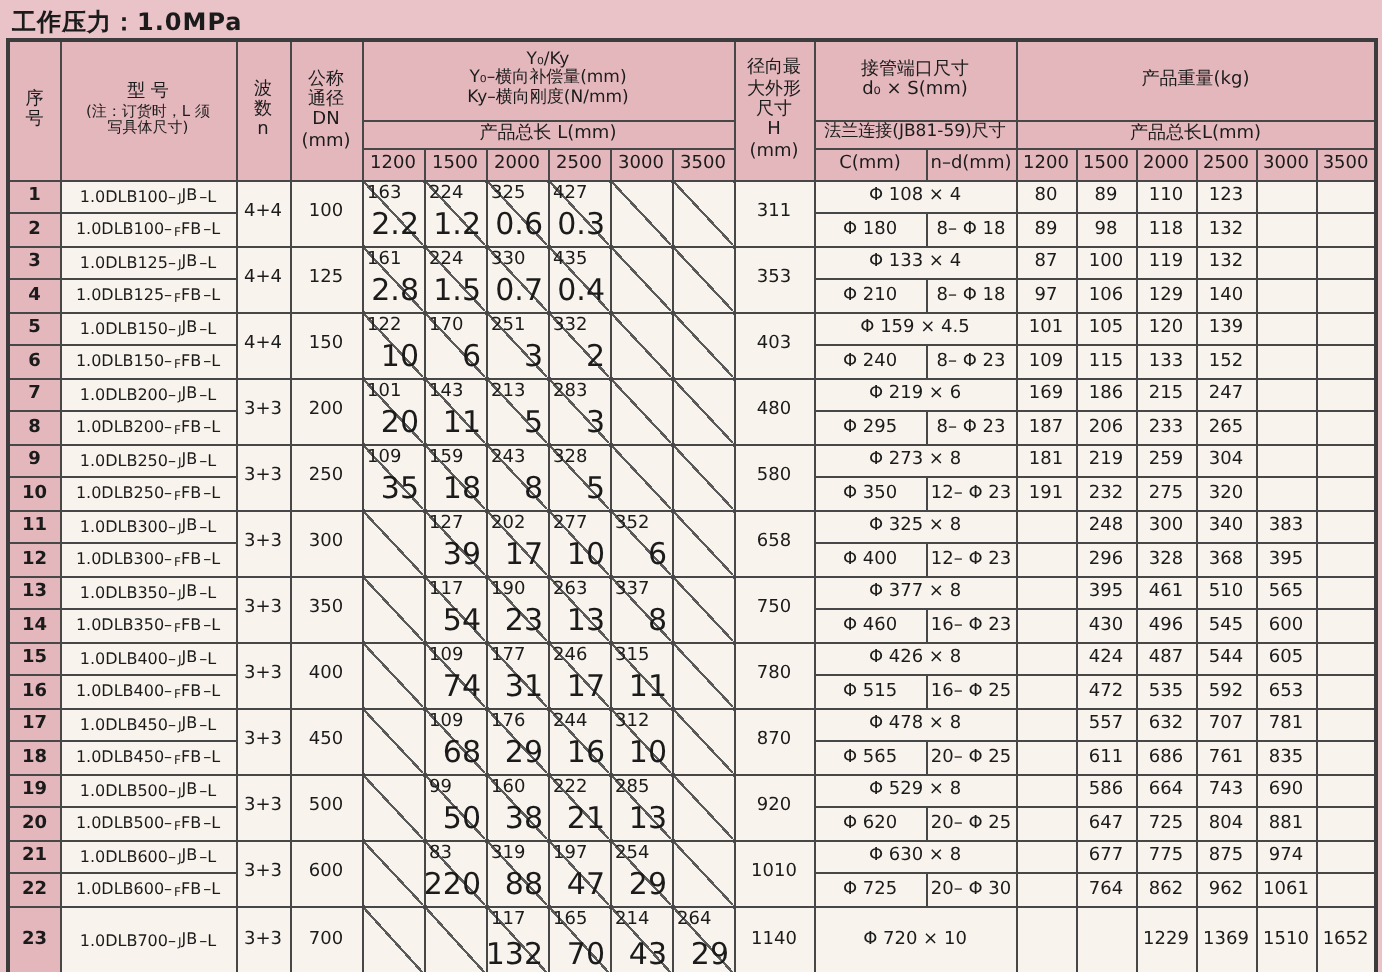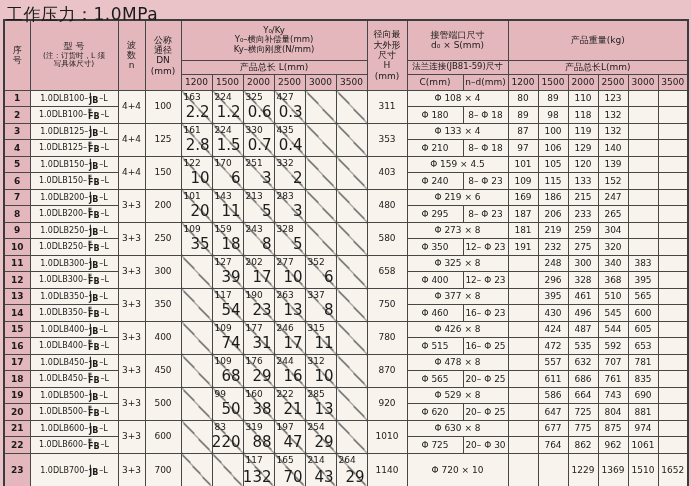--- a/index.html
+++ b/index.html
@@ -6,21 +6,21 @@
   body{
     width:691px;height:486px;overflow:hidden;
     background:#e9c3c7;
     font-family:"DejaVu Sans","Liberation Sans",sans-serif;
     color:#1b1b1b;
   }
   .titlebar{
     display:flex;justify-content:space-between;align-items:flex-start;
     padding:3px 6px 1px 6px;height:15px;
   }
-  .titlebar .lt{font-size:17px;font-weight:normal;letter-spacing:.5px;}
+  .titlebar .lt{font-size:12px;font-weight:bold;letter-spacing:.5px;}
   .titlebar .rt{font-size:13px;font-weight:bold;letter-spacing:.5px;}
   table{
     border-collapse:collapse;table-layout:fixed;
     margin:0 3px;width:684px;
     background:#f8f3ec;
   }
   th,td{
     border:1px solid #474747;padding:0;margin:0;
     font-size:9px;line-height:1.15;text-align:center;vertical-align:middle;
     overflow:hidden;white-space:pre-line;
@@ -30,21 +30,21 @@
   thead tr:nth-child(1){height:40px;}
   thead tr:nth-child(2){height:14px;}
   thead tr:nth-child(3){height:16px;}
   tbody tr{height:16.5px;}
   tbody tr.single{height:35px;}
   td.seq{background:#e3b7bc;font-weight:600;}
   td{background:#f8f3ec;}
   .note{font-size:7.5px;display:block;}
   .hsmall{font-size:8.5px;}
   td.model{font-size:8px;letter-spacing:0;}
-  .mstack{display:inline-flex;flex-direction:column;align-items:flex-start;vertical-align:middle;margin:0 1px;font-weight:bold;}
+  .mstack{display:inline-flex;flex-direction:row;align-items:flex-end;vertical-align:middle;margin:0 1px;}
   .msup{font-size:6px;line-height:5px;}
   .mbase{font-size:8px;line-height:8px;}
   td.diag{
     position:relative;
     background-image:linear-gradient(to top right,
       transparent calc(50% - 0.6px), #5a5a5a calc(50% - 0.6px),
       #5a5a5a calc(50% + 0.6px), transparent calc(50% + 0.6px));
   }
   td.diag .tl{position:absolute;top:1px;left:2px;font-size:9px;}
   td.diag .br{position:absolute;bottom:1px;right:2px;font-size:15px;}

